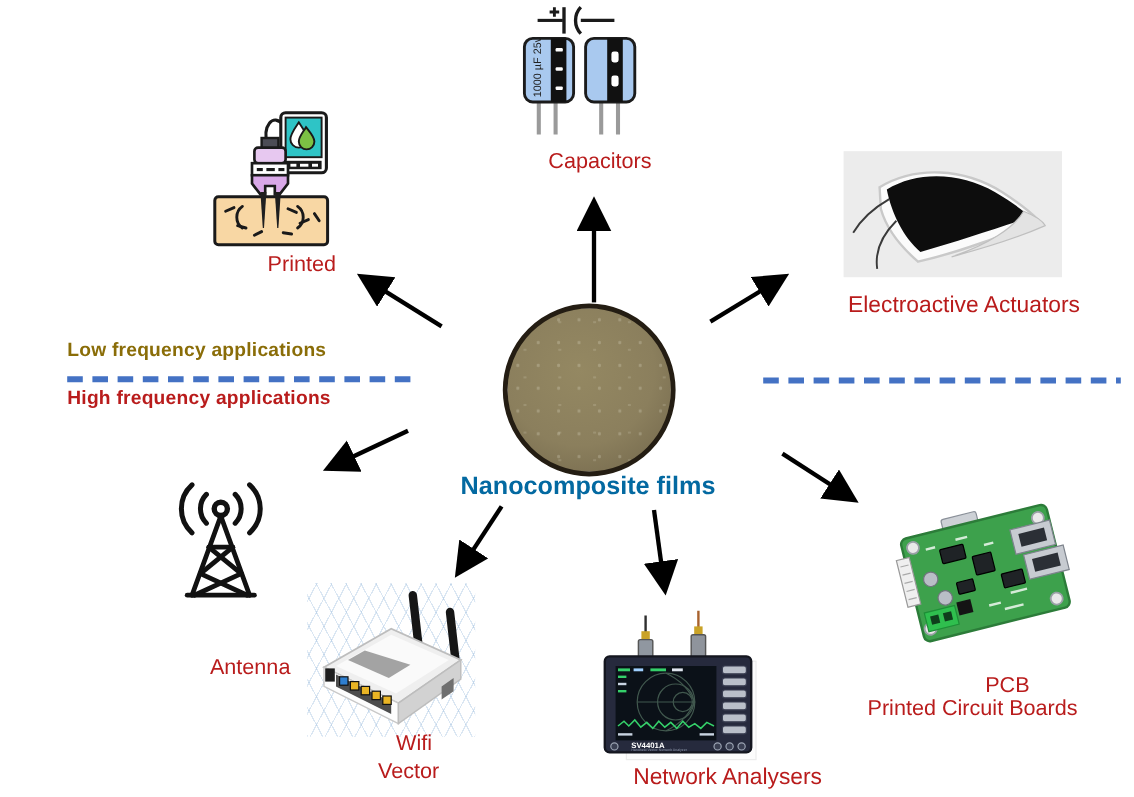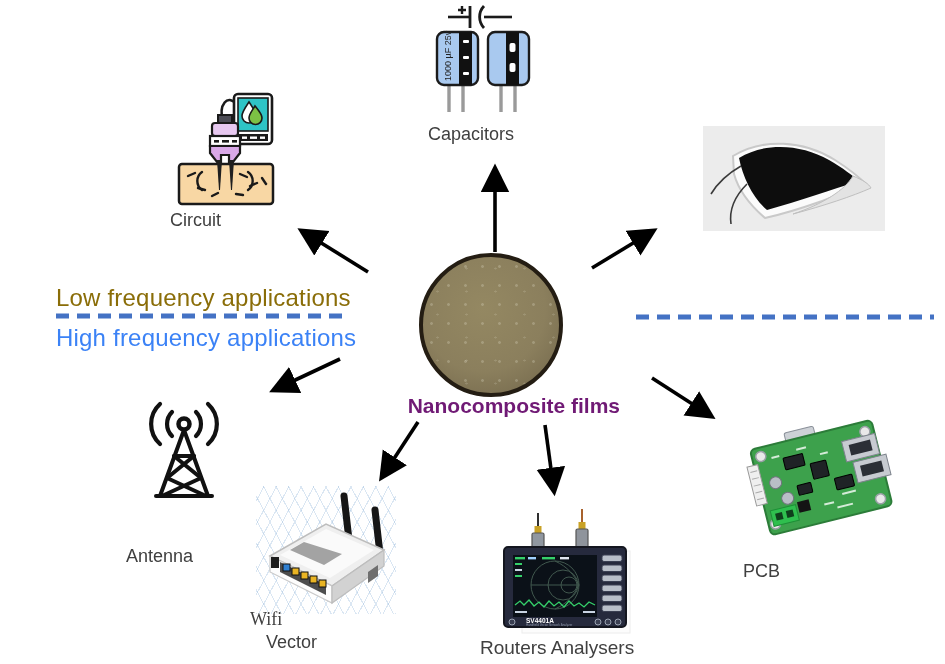--- a/index.html
+++ b/index.html
@@ -1,25 +1,25 @@
 <!DOCTYPE html>
 <html><head>
 <meta charset="utf-8">
 <style>
   html,body{margin:0;padding:0;background:#fff;}
   #stage{
     position:relative;width:945px;height:664px;background:#fff;overflow:hidden;
     font-family:"Liberation Sans",sans-serif;color:#1a1a1a;
   }
   .abs{position:absolute;}
-  .caption{position:absolute;text-align:left;font-size:18px;color:#404040;line-height:1.2;}
+  .caption{position:absolute;text-align:right;font-size:18px;color:#b91c1c;line-height:1.2;}
   .caption.big{font-size:19px;}
-  .zone-label{position:absolute;font-weight:normal;font-size:24px;letter-spacing:.2px;white-space:nowrap;}
-  #center-title{position:absolute;left:360px;top:394px;width:260px;text-align:right;
-    font-weight:bold;font-size:21px;color:#701a75;}
+  .zone-label{position:absolute;font-weight:bold;font-size:16px;letter-spacing:.2px;white-space:nowrap;}
+  #center-title{position:absolute;left:360px;top:394px;width:260px;text-align:center;
+    font-weight:bold;font-size:21px;color:#0369a1;}
   #film{
     position:absolute;left:419px;top:253px;width:144px;height:144px;border-radius:50%;
     border:4px solid #241d13;box-sizing:border-box;
     background-image:
       radial-gradient(rgba(255,255,240,.20) 1px, transparent 1.6px),
       radial-gradient(rgba(255,255,240,.14) 1px, transparent 1.6px),
       radial-gradient(circle at 44% 38%, #948862, #8b7f5d 55%, #6f6449 100%);
     background-size:17px 19px, 29px 23px, 100% 100%;
   }
   #actuator-photo{position:absolute;left:703px;top:126px;width:182px;height:105px;background:#ececec;}
@@ -48,21 +48,21 @@
     <line x1="592" y1="268" x2="653" y2="231" stroke="#000" stroke-width="3.6" marker-end="url(#ah)"></line>
     <line x1="340" y1="359" x2="274" y2="390" stroke="#000" stroke-width="3.6" marker-end="url(#ah)"></line>
     <line x1="418" y1="422" x2="382" y2="477" stroke="#000" stroke-width="3.6" marker-end="url(#ah)"></line>
     <line x1="545" y1="425" x2="554" y2="491" stroke="#000" stroke-width="3.6" marker-end="url(#ah)"></line>
     <line x1="652" y1="378" x2="711" y2="416" stroke="#000" stroke-width="3.6" marker-end="url(#ah)"></line>
     <line x1="56" y1="316" x2="350" y2="316" stroke="#4472c4" stroke-width="5" stroke-dasharray="13 8"></line>
     <line x1="636" y1="317" x2="934" y2="317" stroke="#4472c4" stroke-width="5" stroke-dasharray="13 8"></line>
   </svg>
 
   <div class="zone-label" style="left: 56px; top: 284px; color: rgb(138, 109, 8);">Low frequency applications</div>
-  <div class="zone-label" style="left: 56px; top: 324px; color: #3b82f6; text-align: right;">High frequency applications</div>
+  <div class="zone-label" style="left: 56px; top: 324px; color: #b91c1c; text-align: right;">High frequency applications</div>
 
   <div id="film"></div>
   <div id="center-title">Nanocomposite films</div>
 
   <svg class="abs" style="left:176px;top:86px" width="100" height="125" viewBox="0 0 100 125">
     <rect x="3" y="78" width="94" height="40" rx="3" fill="#f8d7a4" stroke="#1a1a1a" stroke-width="2.5"></rect>
     <g stroke="#1a1a1a" stroke-width="2.4" stroke-linecap="round">
       <path d="M12,90 l7,-3"></path>
         <path d="M22,102 l7,2"></path>
         <path d="M36,110 l6,-3"></path>
@@ -85,21 +85,21 @@
     <rect x="42" y="29" width="14" height="9" fill="#4c4c55" stroke="#1a1a1a" stroke-width="2"></rect>
     <rect x="36" y="37" width="26" height="13" rx="3" fill="#e7c8f0" stroke="#1a1a1a" stroke-width="2.2"></rect>
     <rect x="34" y="50" width="30" height="10" fill="#fff" stroke="#1a1a1a" stroke-width="2.2"></rect>
     <rect x="38" y="54" width="5" height="2.6" fill="#1a1a1a"></rect>
       <rect x="46" y="54" width="7" height="2.6" fill="#1a1a1a"></rect>
       <rect x="56" y="54" width="5" height="2.6" fill="#1a1a1a"></rect>
     <path d="M34,60 h30 v7 l-7,9 h-4 v-7 h-8 v7 h-4 l-7,-9 z" fill="#d9a8e8" stroke="#1a1a1a" stroke-width="2.2"></path>
     <polygon points="41,74 46,74 44,104 43,104" fill="#1f1f1f"></polygon>
     <polygon points="53,74 58,74 56,104 55,104" fill="#1f1f1f"></polygon>
   </svg>
-  <div class="caption" style="left:170px;top:210px;width:110px;">Circuit</div>
+  <div class="caption" style="left:170px;top:210px;width:110px;">Printed</div>
 
   <svg class="abs" style="left:440px;top:0px" width="85" height="30" viewBox="0 0 85 30">
     <path d="M8,17 H29" stroke="#1a1a1a" stroke-width="2.6"></path>
     <path d="M22,6 v8 M18,10 h8" stroke="#1a1a1a" stroke-width="2.4"></path>
     <path d="M30,6 V28" stroke="#1a1a1a" stroke-width="2.8"></path>
     <path d="M44,6 a16,16 0 0,0 0,22" fill="none" stroke="#1a1a1a" stroke-width="2.8"></path>
     <path d="M44,17 H72" stroke="#1a1a1a" stroke-width="2.6"></path>
   </svg>
   <svg class="abs" style="left:432px;top:30px" width="100" height="86" viewBox="0 0 100 86">
     <line x1="17" y1="52" x2="17" y2="82" stroke="#9a9a9a" stroke-width="3.4"></line>
@@ -121,20 +121,21 @@
 
   <div id="actuator-photo">
     <svg width="182" height="105" viewBox="0 0 182 105">
       <path d="M30,30 C60,12 100,14 132,34 C146,43 156,51 163,58 C133,70 98,84 62,92 C48,80 36,66 31,48 Z" fill="#fbfbfb" stroke="#c9c9c9" stroke-width="2"></path>
       <path d="M36,32 C62,16 98,18 126,34 C140,42 150,50 156,55 C128,64 96,75 64,84 C50,72 40,52 36,32 Z" fill="#0d0d0d"></path>
       <path d="M150,50 C160,54 166,58 168,62 C150,70 120,80 90,88 C120,78 142,64 150,50 Z" fill="#e3e3e3" stroke="#bfbfbf" stroke-width="1"></path>
       <path d="M38,40 C24,48 14,58 8,68" fill="none" stroke="#3a3a3a" stroke-width="1.6"></path>
       <path d="M44,58 C32,70 26,84 28,98" fill="none" stroke="#3a3a3a" stroke-width="1.6"></path>
     </svg>
   </div>
+  <div class="caption big" style="left:682px;top:244px;width:218px;">Electroactive Actuators</div>
 
   <svg class="abs" style="left:128px;top:398px" width="112" height="120" viewBox="0 0 112 120">
     <circle cx="56" cy="26" r="5.5" fill="none" stroke="#111" stroke-width="4.5"></circle>
     <g stroke="#111" stroke-width="4" stroke-linecap="round" fill="none">
       <path d="M56,32 L32,98"></path>
         <path d="M56,32 L80,98"></path>
       <path d="M46,58 L66,58"></path>
       <path d="M46,58 L73,80"></path>
         <path d="M66,58 L39,80"></path>
       <path d="M39,80 L78,98"></path>
@@ -162,21 +163,21 @@
       <polygon points="24,76 70,99 70,109 24,86" fill="#2e2e2e" opacity="0.85"></polygon>
       <rect x="27" y="78" width="7" height="7" fill="#2f7fd0" stroke="#111" stroke-width="1"></rect>
       <rect x="36" y="82" width="7" height="7" fill="#e9b424" stroke="#111" stroke-width="1"></rect>
       <rect x="45" y="86" width="7" height="7" fill="#e9b424" stroke="#111" stroke-width="1"></rect>
       <rect x="54" y="90" width="7" height="7" fill="#e9b424" stroke="#111" stroke-width="1"></rect>
       <rect x="63" y="94" width="7" height="7" fill="#e9b424" stroke="#111" stroke-width="1"></rect>
       <rect x="15" y="71" width="8" height="11" fill="#1d1d1d"></rect>
       <polygon points="112,86 122,79 122,90 112,97" fill="#6f6f6f"></polygon>
     </svg>
   </div>
-  <div class="caption" style="left:250px;top:609px;width:100px;font-family:Liberation Serif, serif;">Wifi</div>
+  <div class="caption" style="left:260px;top:609px;width:100px;">Wifi</div>
   <div class="caption" style="left:266px;top:632px;width:100px;">Vector</div>
 
   <svg class="abs" style="left:498px;top:505px" width="135" height="130" viewBox="0 0 135 130">
     <rect x="24" y="46" width="108" height="82" fill="#fcfcfc" stroke="#ececec"></rect>
     <line x1="40" y1="8" x2="40" y2="24" stroke="#2f2f2f" stroke-width="2"></line>
     <rect x="36.5" y="21" width="7" height="8" fill="#c9a227"></rect>
     <rect x="34" y="28" width="12" height="16" rx="1.5" fill="#9097a0" stroke="#555" stroke-width="1.2"></rect>
     <line x1="84" y1="4" x2="84" y2="20" stroke="#a8622d" stroke-width="2"></line>
     <rect x="80.5" y="17" width="7" height="8" fill="#c9a227"></rect>
     <rect x="78" y="24" width="12" height="20" rx="1.5" fill="#8f949c" stroke="#555" stroke-width="1.2"></rect>
@@ -208,21 +209,21 @@
       <rect x="104" y="90" width="20" height="6.5" rx="2"></rect>
         <rect x="104" y="100" width="20" height="6.5" rx="2"></rect>
     </g>
     <text x="28" y="118" font-size="6.5" font-weight="bold" fill="#ffffff" font-family="Liberation Sans, sans-serif">SV4401A</text>
     <text x="28" y="121" font-size="3" fill="#8a93a6" font-family="Liberation Sans, sans-serif">Handheld Vector Network Analyzer</text>
     <circle cx="14" cy="117" r="3" fill="#3a3f52" stroke="#9aa2b1"></circle>
     <circle cx="100" cy="117" r="3" fill="#3a3f52" stroke="#9aa2b1"></circle>
     <circle cx="110" cy="117" r="3" fill="#3a3f52" stroke="#9aa2b1"></circle>
     <circle cx="120" cy="117" r="3" fill="#3a3f52" stroke="#9aa2b1"></circle>
   </svg>
-  <div class="caption big" style="left:480px;top:637px;width:205px;">Routers Analysers</div>
+  <div class="caption big" style="left:480px;top:637px;width:205px;">Network Analysers</div>
 
   <svg class="abs" style="left:733px;top:410px" width="172" height="130" viewBox="0 0 172 130">
     <g transform="rotate(-14 86 65)">
       <rect x="62" y="16" width="30" height="16" rx="2" fill="#cdd1d6" stroke="#8a9099"></rect>
       <rect x="25" y="24" width="125" height="88" rx="5" fill="#3da14c" stroke="#2c7c39" stroke-width="2"></rect>
       <circle cx="34" cy="33" r="5" fill="#e9e9e9" stroke="#9aa0a6" stroke-width="1.5"></circle>
       <circle cx="141" cy="34" r="5" fill="#e9e9e9" stroke="#9aa0a6" stroke-width="1.5"></circle>
       <circle cx="32" cy="102" r="5" fill="#e9e9e9" stroke="#9aa0a6" stroke-width="1.5"></circle>
       <circle cx="140" cy="103" r="5" fill="#e9e9e9" stroke="#9aa0a6" stroke-width="1.5"></circle>
       <rect x="116" y="38" width="34" height="21" fill="#c7cbd1" stroke="#7d838c"></rect>
@@ -249,14 +250,15 @@
         <rect x="70" y="34" width="10" height="2"></rect>
           <rect x="92" y="44" width="8" height="2"></rect>
         <rect x="104" y="88" width="14" height="2"></rect>
           <rect x="84" y="94" width="10" height="2"></rect>
         <rect x="96" y="100" width="16" height="2"></rect>
           <rect x="44" y="36" width="8" height="2"></rect>
       </g>
     </g>
   </svg>
   <div class="caption" style="left:743px;top:561px;width:115px;">PCB</div>
+  <div class="caption nolinebreak" style="left:703px;top:580px;width:195px;">Printed Circuit Boards</div>
 
 </div>
 
 </body></html>

